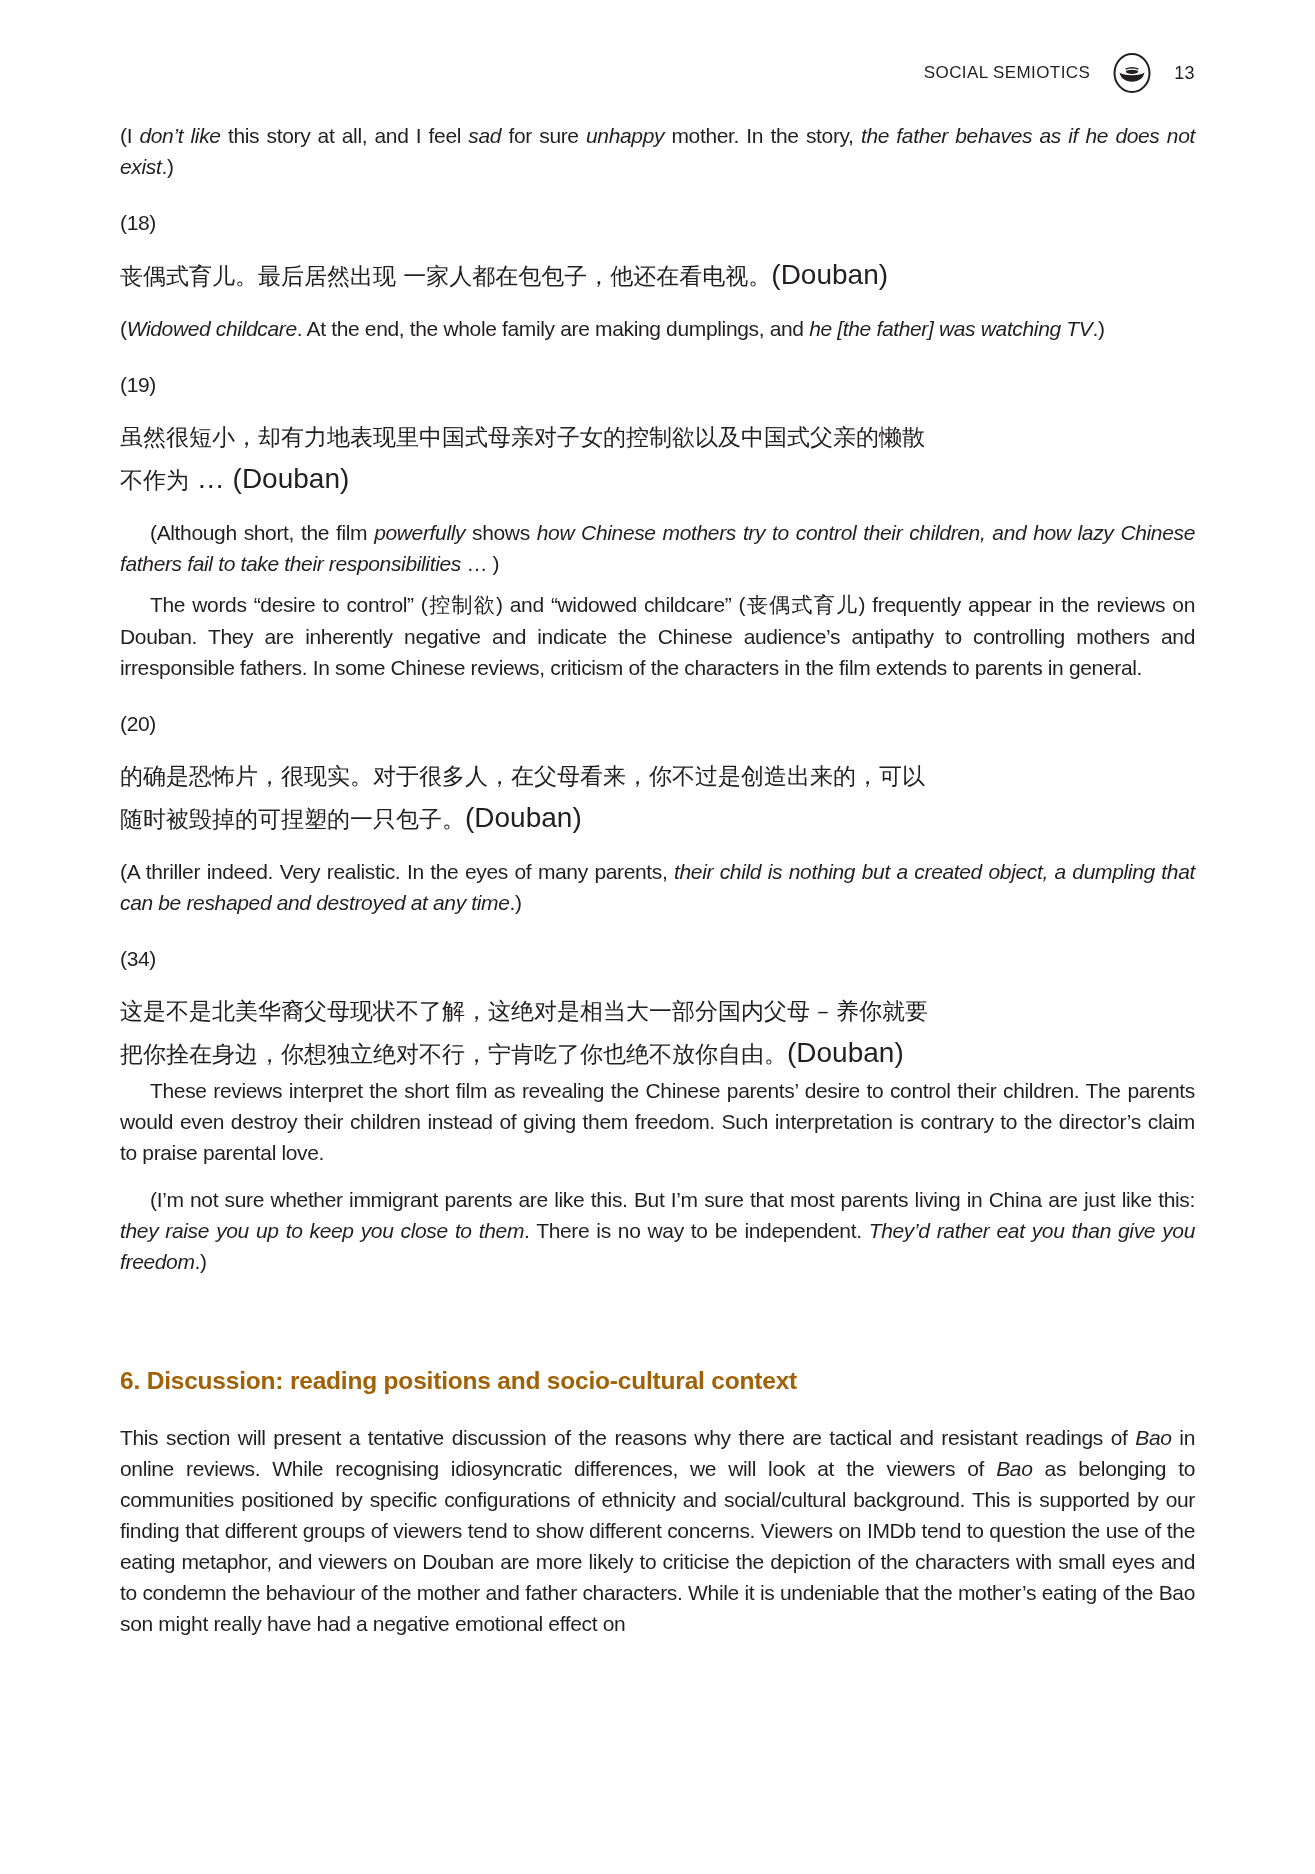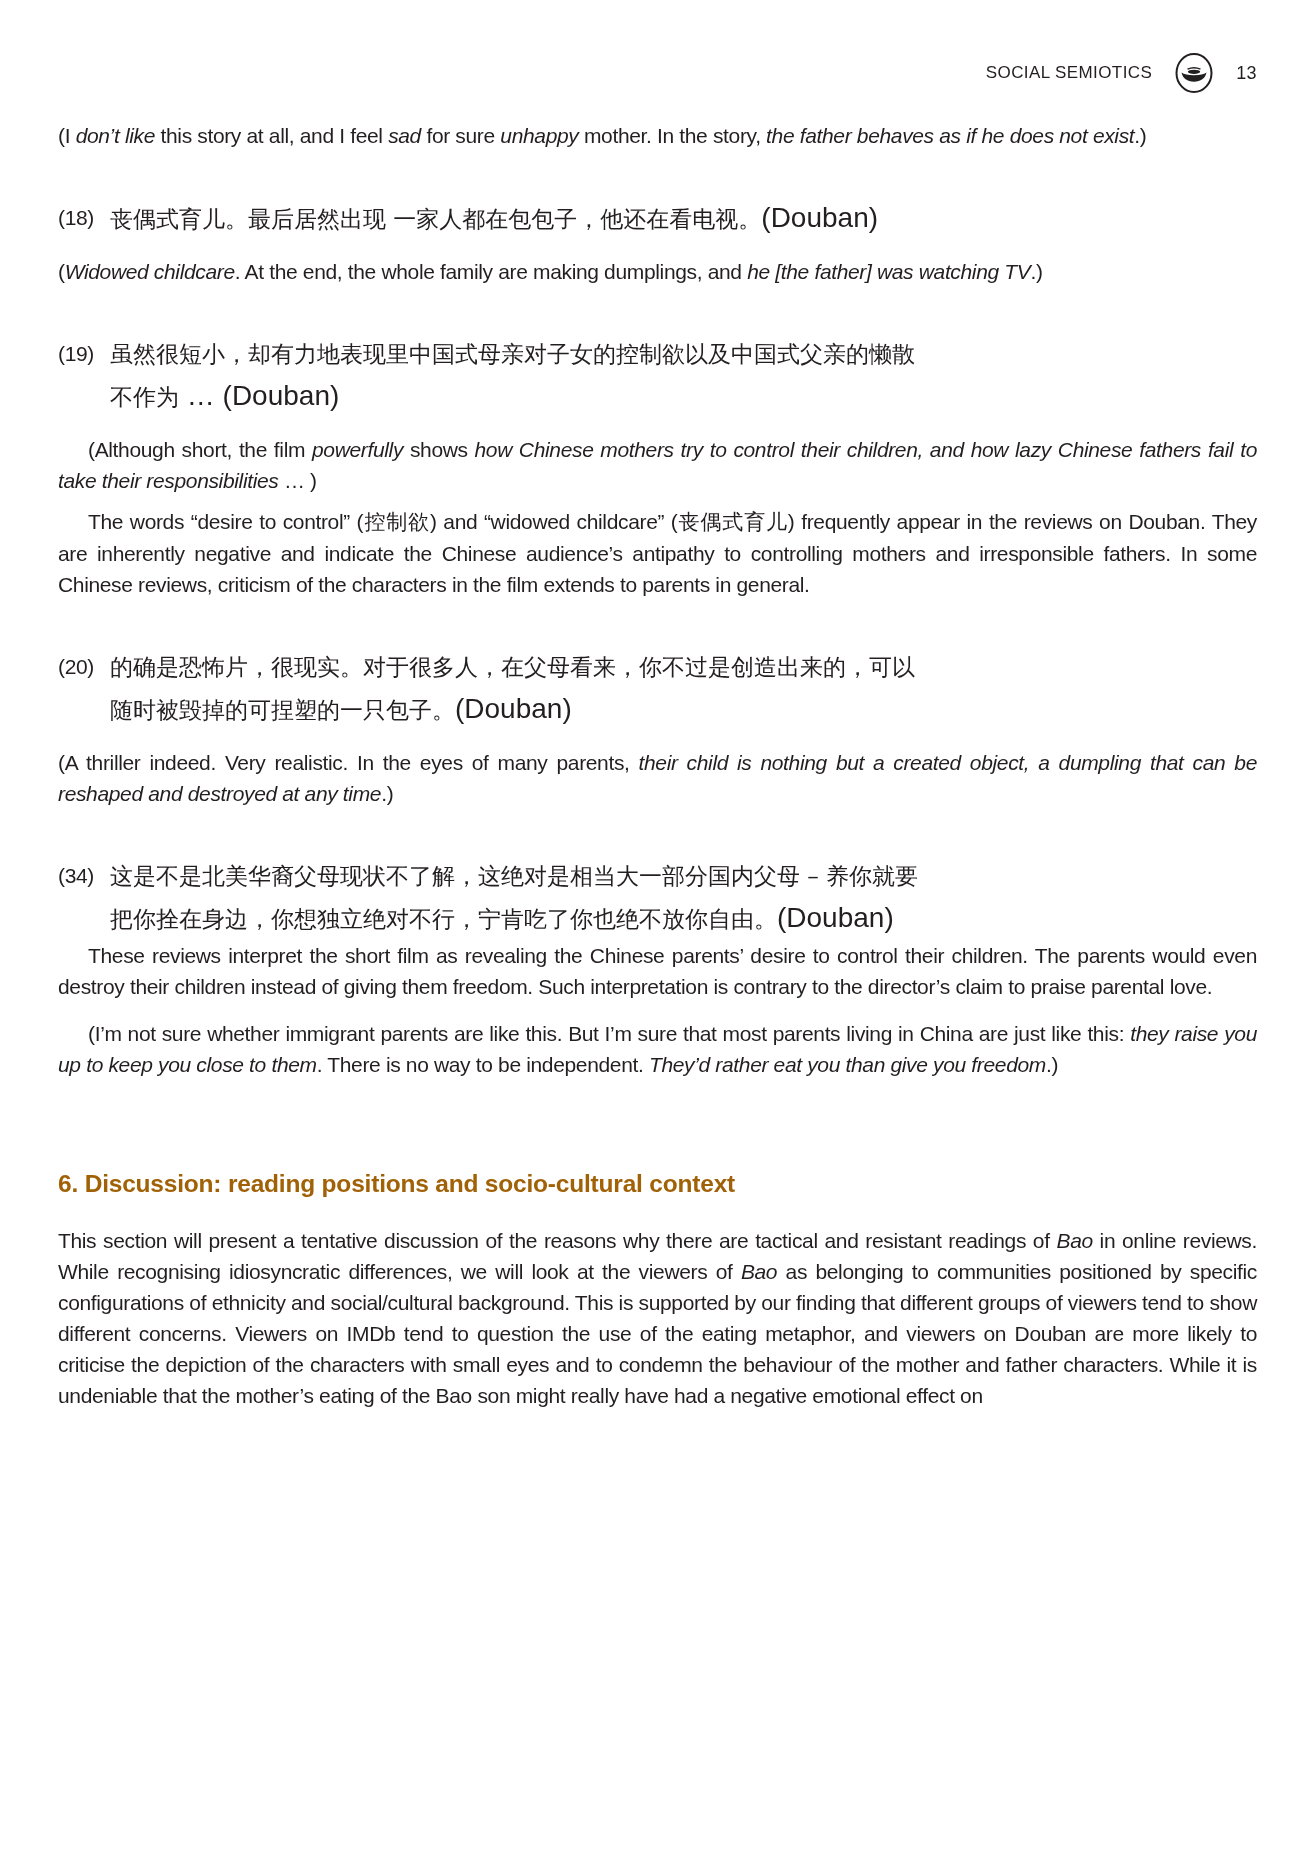--- a/index.html
+++ b/index.html
@@ -3,40 +3,40 @@
 <meta charset="utf-8">
 <style>
   html, body { margin: 0; padding: 0; }
   body {
     width: 1315px; height: 1874px;
     background: #ffffff;
     color: #231f20;
     font-family: "Liberation Sans", sans-serif;
     overflow: hidden;
   }
-  .page { padding: 0 58px; }
+  .page { padding: 0 120px; }
 
   
   header {
     display: flex; justify-content: flex-end; align-items: center;
     gap: 22px; padding-top: 52px;
     font-size: 17px; letter-spacing: 0.4px;
   }
   .pagenum { font-size: 18px; }
   .logo svg { display: block; }
 
   
   main { margin-top: 26px; font-size: 21px; line-height: 31px; letter-spacing: -0.35px; }
   .para { margin: 0; text-align: justify; }
   .indent { text-indent: 30px; }
   em { font-style: italic; }
   .zh { font-family: "DejaVu Serif", serif; }
 
   
-  .numbered { display: flex; margin-top: 46px; }
+  .numbered { display: flex; margin-top: 20px; flex-direction: column; }
   .numbered .num { flex: 0 0 52px; font-size: 21px; line-height: 42px; }
   .numbered .cjk { flex: 1; font-size: 23px; line-height: 42px; letter-spacing: 0; }
   .numbered .cjk span:not(.zh) { font-family: "Liberation Sans", sans-serif; font-size: 28px; }
   .numbered .cjk .zh { font-family: "DejaVu Serif", serif; }
 
   
   .blk-intro { margin-top: 0; }
   .blk-translation { margin-top: 16px; }
   .blk-translation-indent { margin-top: 16px; text-indent: 30px; }
   .blk-comment { margin-top: 10px; }

